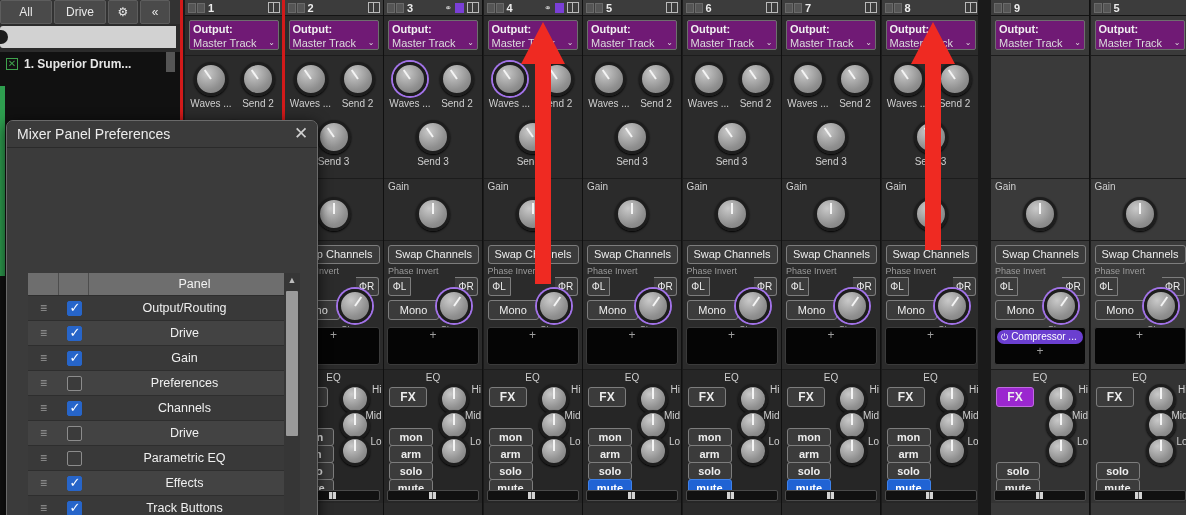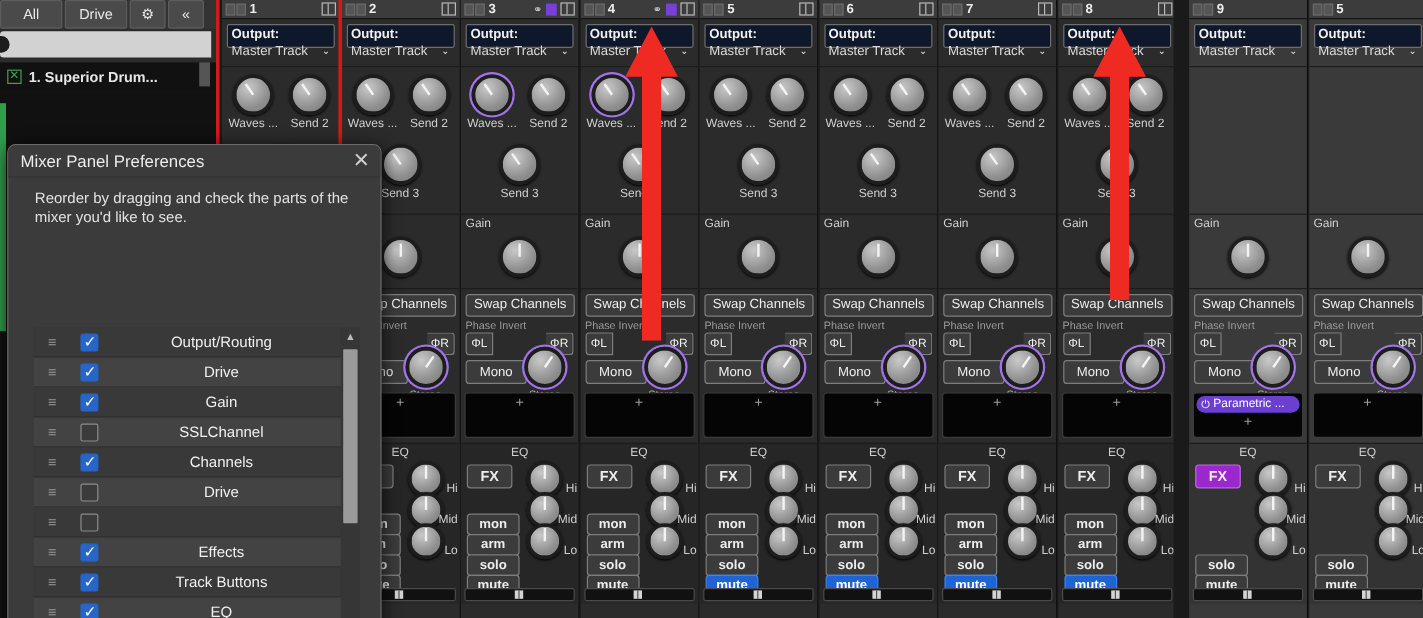--- a/index.html
+++ b/index.html
@@ -50,21 +50,21 @@
   .hdr .spacer { flex:1; }
   .hdr .ico { font-size:9px; color:#cfcfcf; }
   .hdr .chip { width:9px; height:10px; background:#7a3fd6; }
   .hdr .frame { width:12px; height:11px; border:1px solid #b9b9b9;
       position:relative; }
   .hdr .frame:after { content:""; position:absolute; left:4px; top:0;
       width:1px; height:100%; background:#b9b9b9; }
 
   .sec { position:absolute; left:0; width:100%; }
   .sec-out { top:17px; height:37px; padding:3px 4px; }
-  .outbox { width:100%; height:20px; background:#0f172a; border:1px solid #6e6e6e;
+  .outbox { width:100%; height:30px; background:#701a75; border:1px solid #6e6e6e;
       border-radius:2px; padding:1px 3px; }
   .outbox .t1 { color:#f0f0f0; font-size:11px; font-weight:bold; line-height:14px;}
   .outbox .t2 { color:#dcdcdc; font-size:11px; line-height:14px;
       display:flex; justify-content:space-between; align-items:center; }
   .outbox .t2 .cv { font-size:8px; }
 
   .sec-sends { top:55px; height:122px; border-top:1px solid #1c1c1c; }
   .knob-wrap { position:absolute; text-align:center; width:46px; }
   .knob { width:34px; height:34px; border-radius:50%;
       background:radial-gradient(circle at 36% 30%, #c9c9c9, #8f8f8f 62%, #7b7b7b);
@@ -111,21 +111,21 @@
   .fxbtn { position:absolute; left:5px; top:17px; width:38px; height:20px;
       line-height:18px; font-weight:bold; font-size:12px; }
   .fxbtn.on { background:#9b27cf; border-color:#c06ae0; }
   .tbtns { position:absolute; left:5px; bottom:6px; width:44px; }
   .tb { width:44px; height:18px; line-height:16px; font-size:11px;
       font-weight:bold; margin-top:-1px; }
   .tb.on { background:#2063d4; border-color:#3f82ea; color:#fff; }
   .eqknobs { position:absolute; right:2px; top:14px; width:52px; }
   .eqk { position:relative; margin-bottom:-4px; }
   .eqk .knob { width:30px; height:30px; }
-  .eqk .en { position:absolute; right:-1px; top:18px; color:#cfcfcf;
+  .eqk .en { position:absolute; right:-1px; top:0; color:#cfcfcf;
       font-size:10px; }
   .fader { position:absolute; left:3px; bottom:2px; width:92px; height:11px;
       background:#111; border:1px solid #4a4a4a; border-radius:2px; }
   .fader .h { position:absolute; left:45%; top:1px; width:7px; height:7px;
       background:#d4d4d4; }
   .fader .h:after{content:"";position:absolute;left:3px;top:0;width:1px;
       height:7px;background:#555;}
 
   .vsep { position:absolute; top:0; width:3px; height:515px; background:#d21a1a;}
   .gap { position:absolute; top:0; width:10px; height:515px; background:#1a1a1a;}
@@ -1061,21 +1061,21 @@
               <div class="ptr" style="transform:rotate(35deg)"></div>
             </div>
             <div class="sw-lbl">Stereo</div>
             <div class="sw-lbl">Width</div>
           </div>
         </div>
         <div class="sec sec-fx">
           <div class="fxslot">
             <div class="plug">
               <span class="pw">⏻</span>
-              <span>Parametric ...</span>
+              <span>Compressor ...</span>
             </div>
             <div class="plusrow">+</div>
           </div>
         </div>
         <div class="sec sec-eq">
           <div class="eqlbl">EQ</div>
           <div class="btn fxbtn on">FX</div>
           <div class="tbtns">
             <div class="btn tb">solo</div>
             <div class="btn tb">mute</div>
@@ -1200,23 +1200,27 @@
   </svg>
   <svg class="arrow" style="left:910px;top:22px;" width="46" height="228">
     <polygon points="23,0 45,42 31,42 31,228 15,228 15,42 1,42" fill="#ef2a22"></polygon>
   </svg>
 
   <div class="dlg">
     <div class="dlg-tb">
       <div class="dlg-title">Mixer Panel Preferences</div>
       <div class="dlg-x">✕</div>
     </div>
-    <div class="dlg-desc">Reorder by dragging and check the parts of the mixer you'd like to see.</div>
 
     <div class="lst">
+      <div class="lhdr">
+        <div class="c1"></div>
+        <div class="c2"></div>
+        <div class="c3">Panel</div>
+      </div>
       <div id="rows">
           <div class="row odd">
             <div class="grip">≡</div>
             <div class="cb">
               <div class="cbx on"></div>
             </div>
             <div class="nm">Output/Routing</div>
           </div>
           <div class="row even">
             <div class="grip">≡</div>
@@ -1230,41 +1234,42 @@
             <div class="cb">
               <div class="cbx on"></div>
             </div>
             <div class="nm">Gain</div>
           </div>
           <div class="row even">
             <div class="grip">≡</div>
             <div class="cb">
               <div class="cbx"></div>
             </div>
-            <div class="nm">SSLChannel</div>
+            <div class="nm">Preferences</div>
           </div>
           <div class="row odd">
             <div class="grip">≡</div>
             <div class="cb">
               <div class="cbx on"></div>
             </div>
             <div class="nm">Channels</div>
           </div>
           <div class="row even">
             <div class="grip">≡</div>
             <div class="cb">
               <div class="cbx"></div>
             </div>
             <div class="nm">Drive</div>
           </div>
           <div class="row odd">
             <div class="grip">≡</div>
             <div class="cb">
               <div class="cbx"></div>
             </div>
+            <div class="nm">Parametric EQ</div>
           </div>
           <div class="row even">
             <div class="grip">≡</div>
             <div class="cb">
               <div class="cbx on"></div>
             </div>
             <div class="nm">Effects</div>
           </div>
           <div class="row odd">
             <div class="grip">≡</div>

